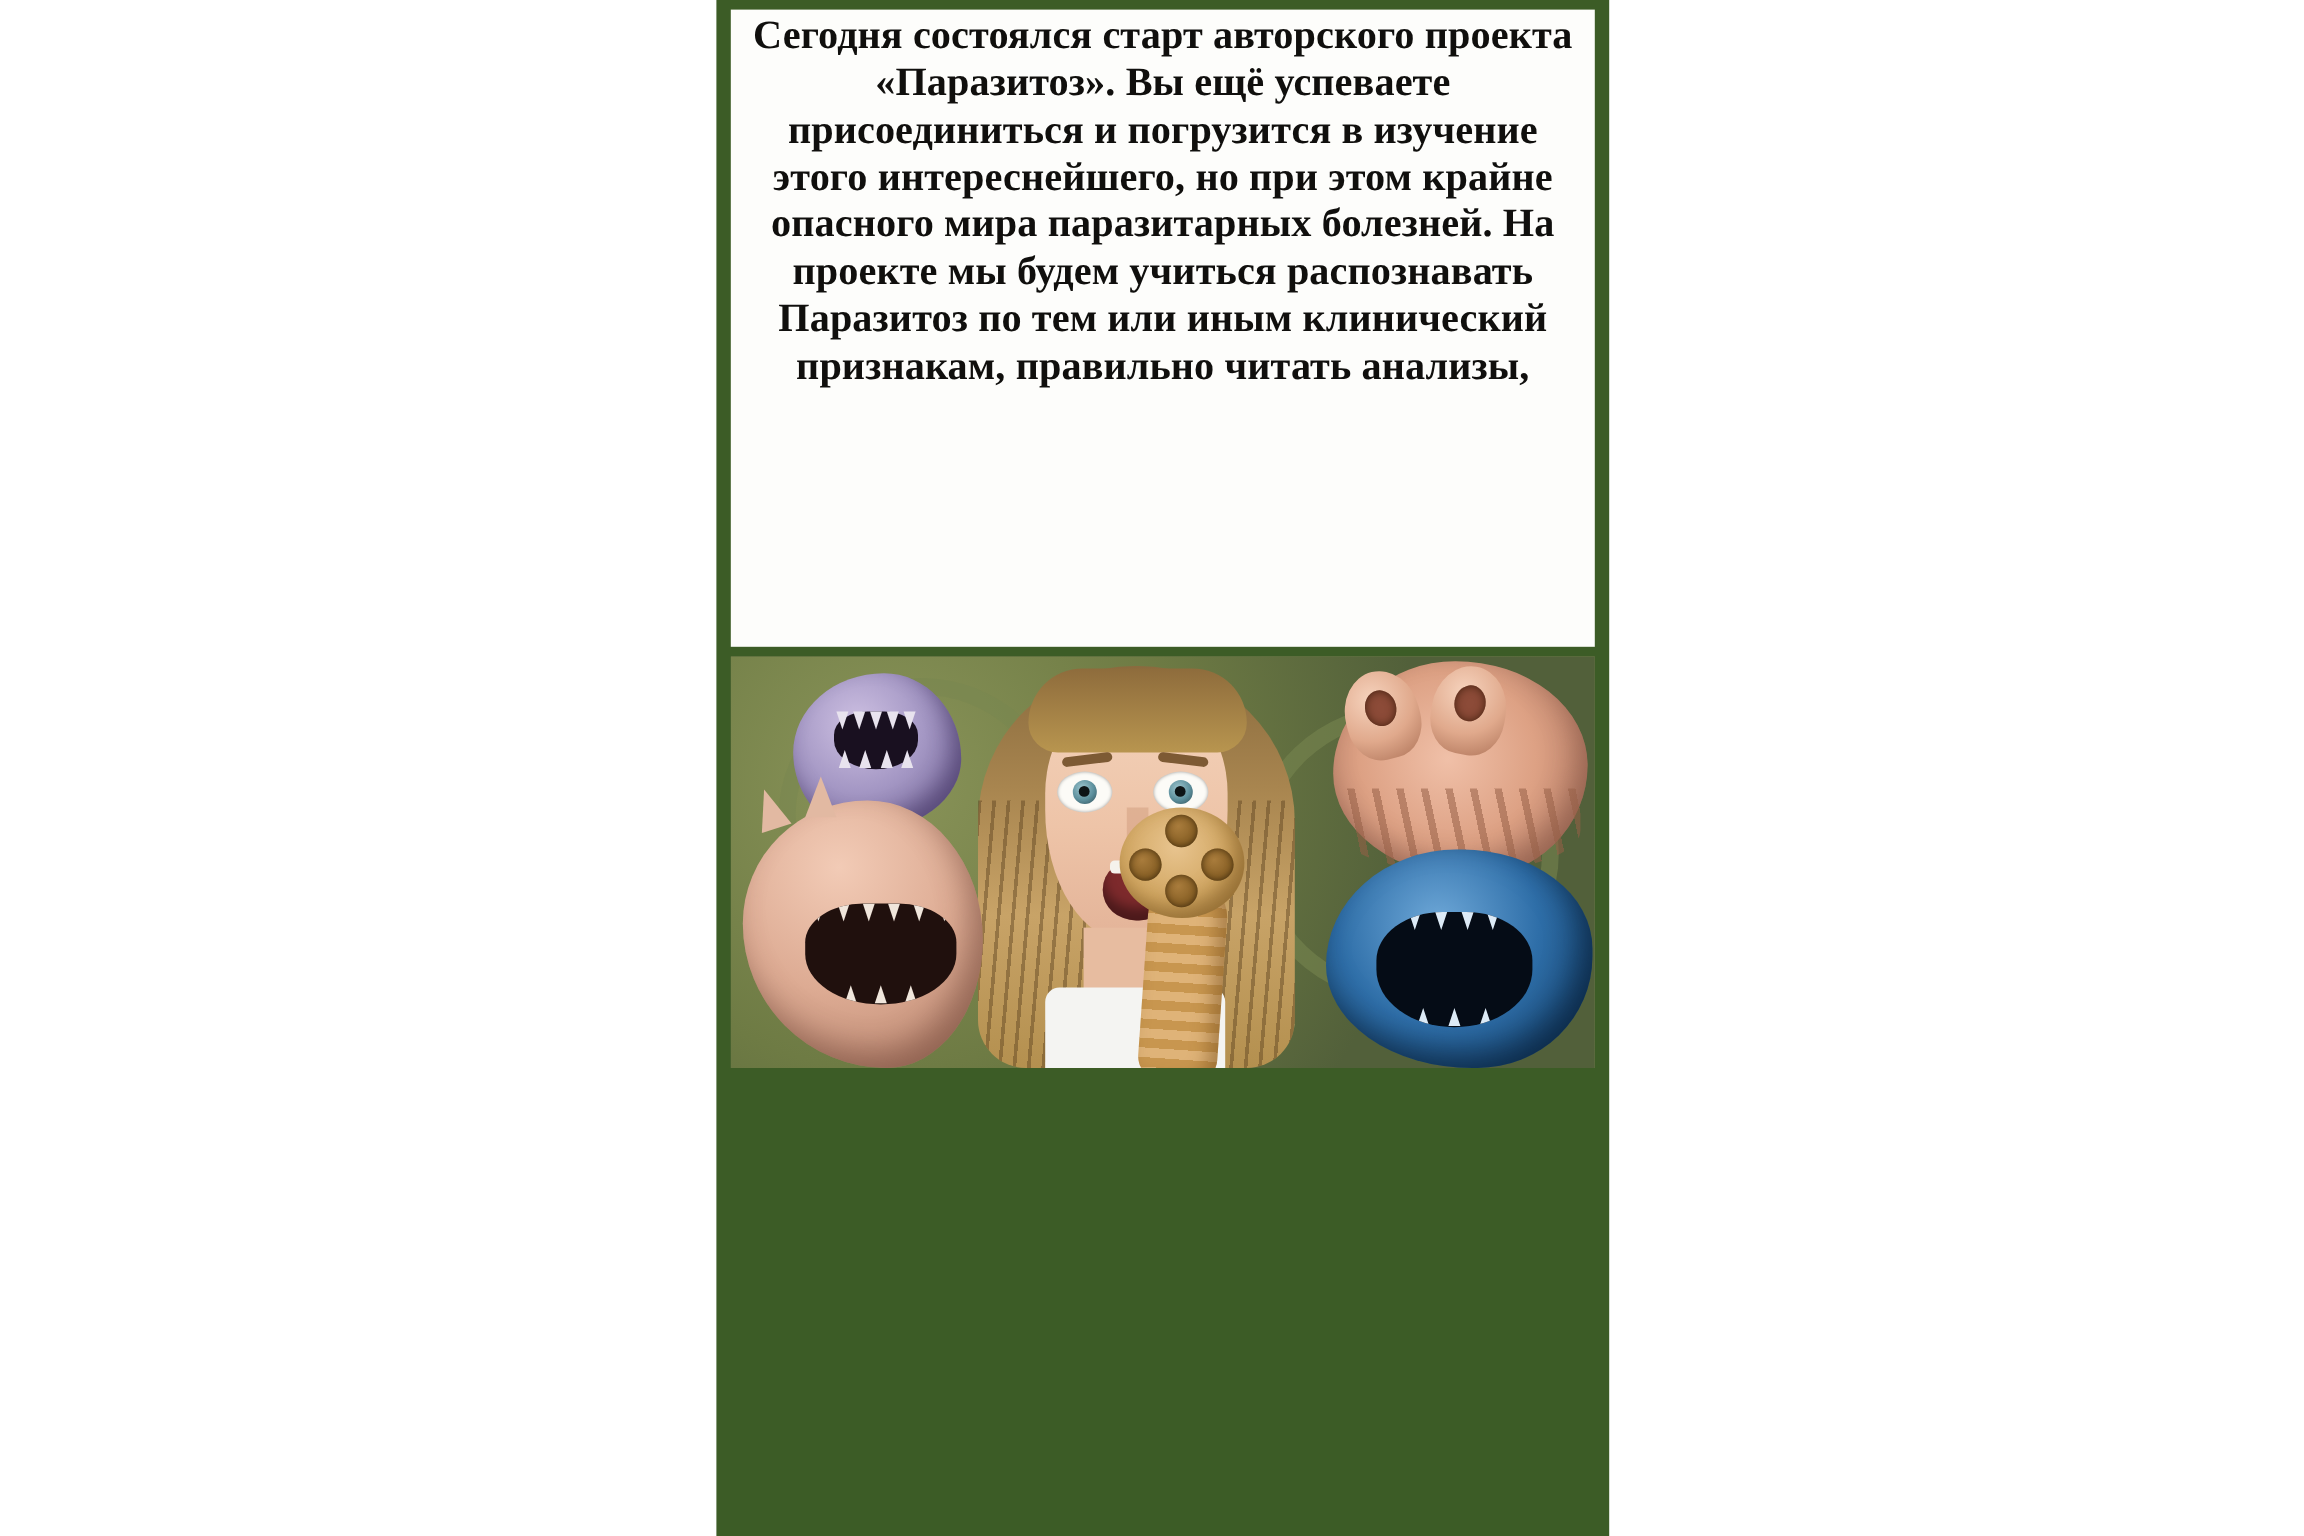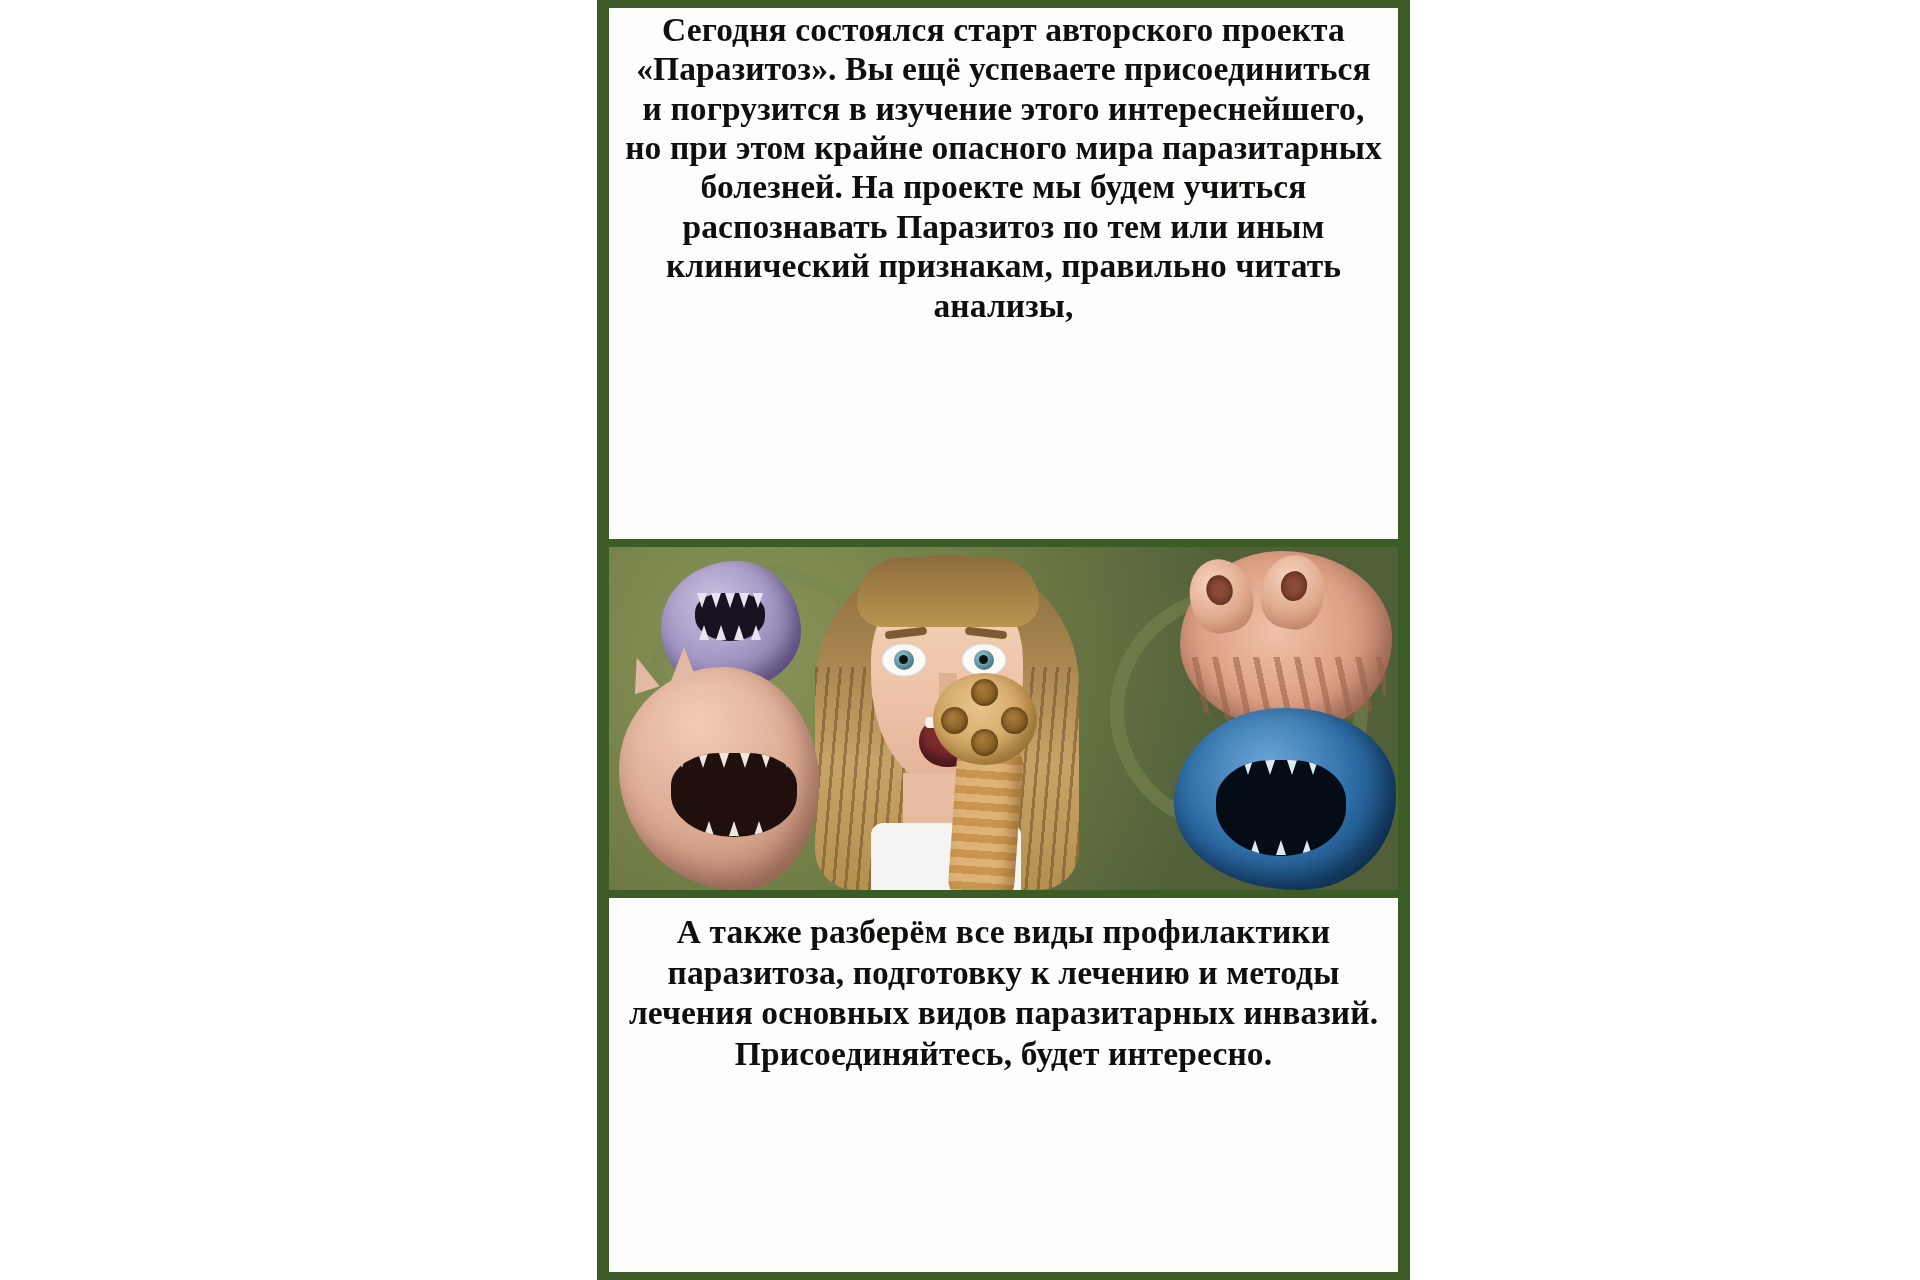--- a/index.html
+++ b/index.html
@@ -17,21 +17,21 @@
     position: relative;
     width: 1920px;
     height: 1280px;
     background: #ffffff;
   }
   
   #post-card {
     position: absolute;
     left: 597px;
     top: 0px;
-    width: 813px;
+    width: 744px;
     height: 1280px;
     background: #3c5c26;
     box-sizing: border-box;
     padding: 8px 12px 8px 12px;
     display: flex;
     flex-direction: column;
   }
   .text-panel {
     background: #fdfdfb;
     width: 100%;
@@ -438,16 +438,15 @@
         <div class="worm-body"></div>
         <div class="worm-head">
           <span class="sucker s1"></span>
           <span class="sucker s2"></span>
           <span class="sucker s3"></span>
           <span class="sucker s4"></span>
         </div>
       </div>
     </div>
 
-    <div class="text-panel" id="panel-bottom">А также разберём все виды профилактики паразитоза, подготовку к лечению и методы лечения основных видов паразитарных инвазий. Присоединяйтесь, будет интересно.</div>
 
   </div>
 </div>
 
 </body></html>

